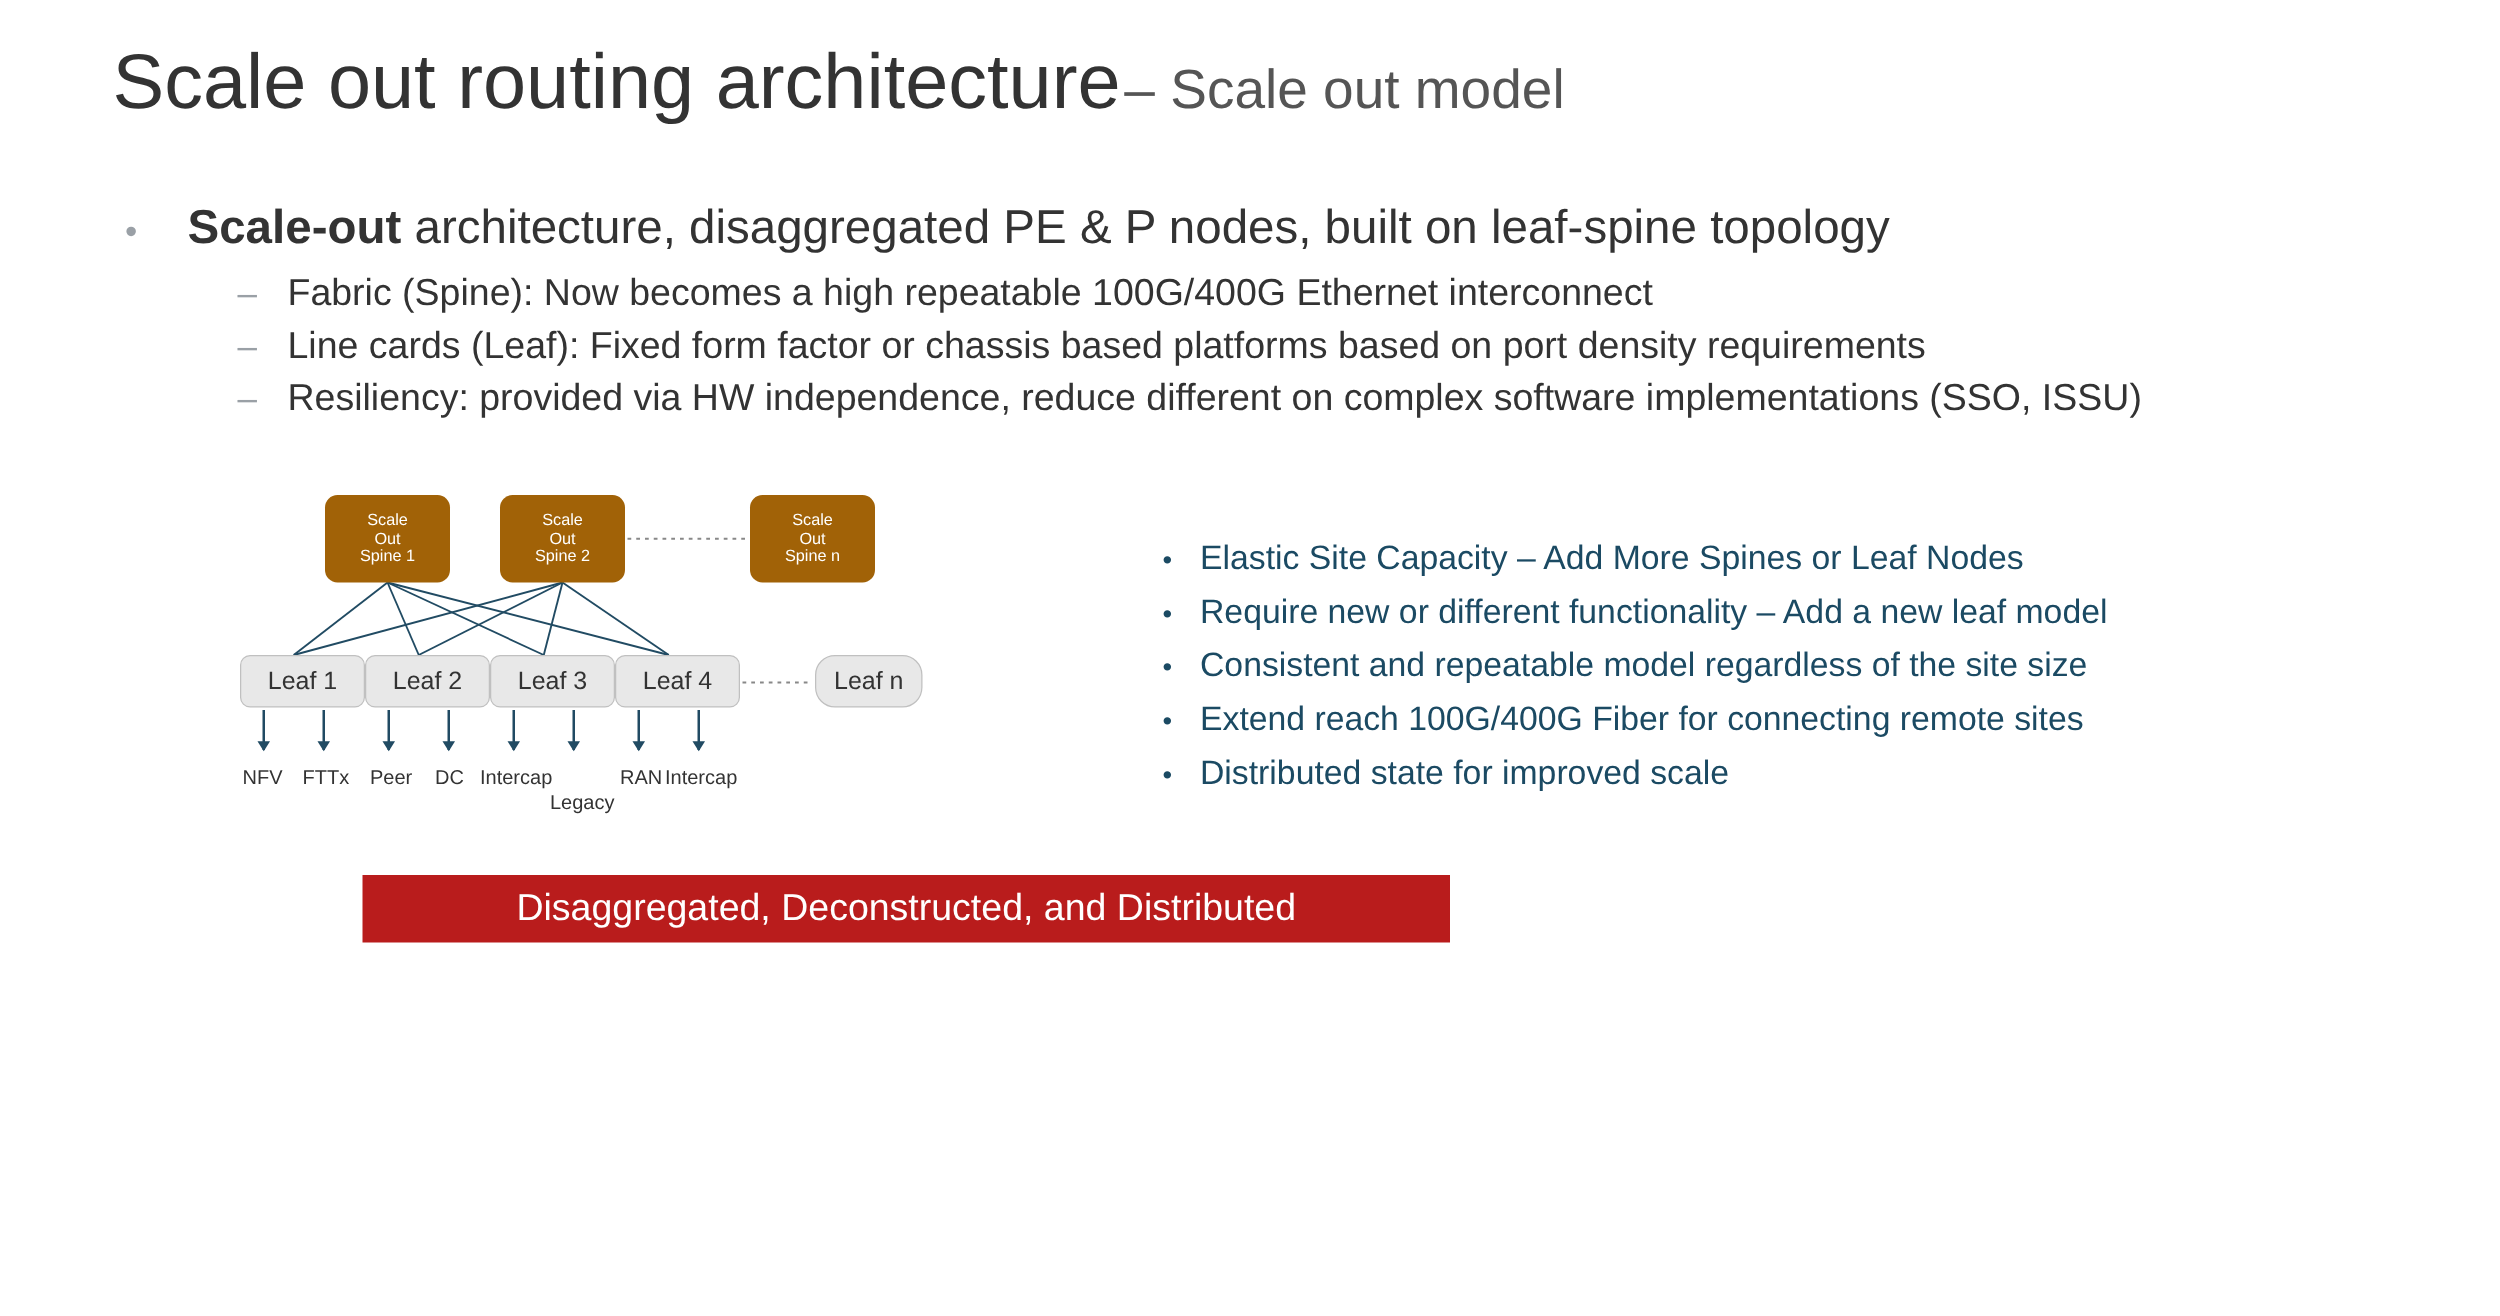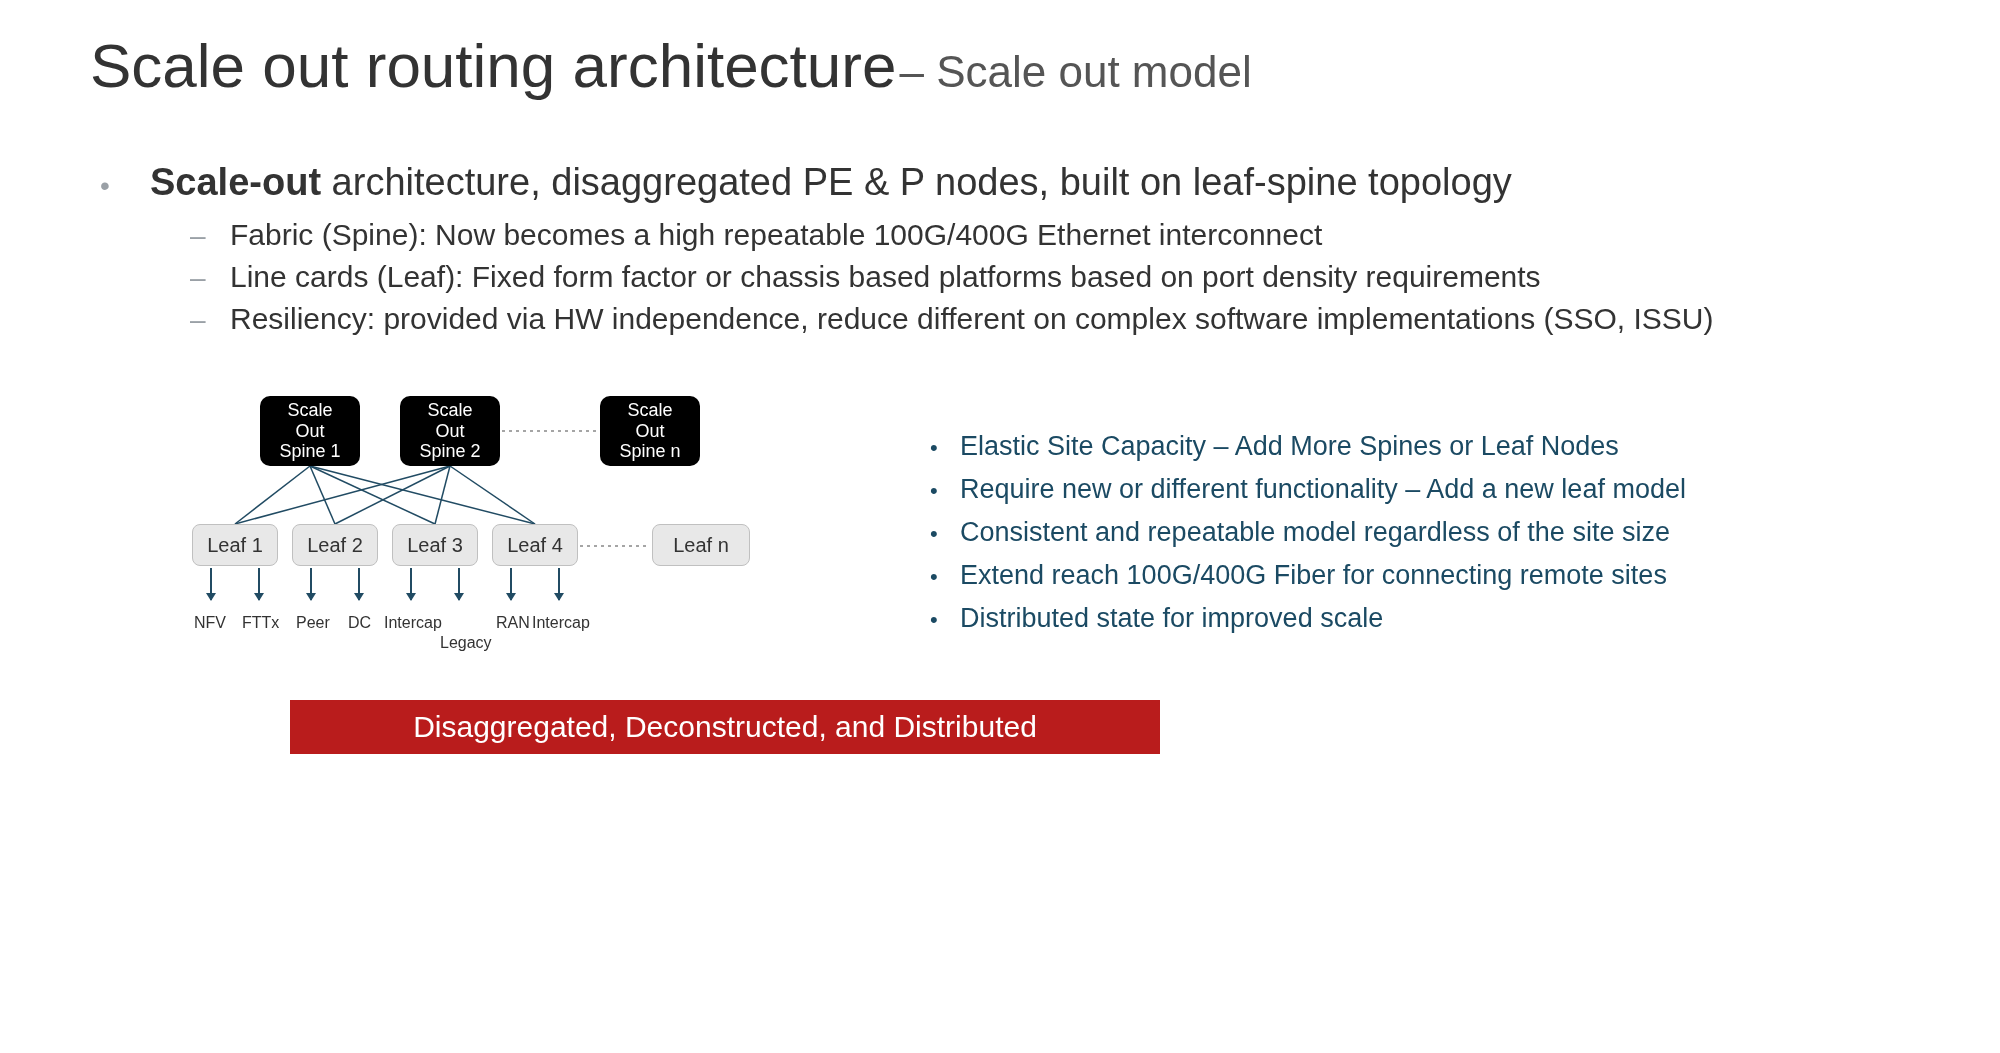--- a/index.html
+++ b/index.html
@@ -70,47 +70,47 @@
   }
   .diagram-wrap {
     position: relative;
     width: 720px;
     height: 280px;
     margin-left: 90px;
     flex-shrink: 0;
   }
   .spine {
     position: absolute;
-    background: #000000;
+    background: #a16207;
     color: #fff;
     border-radius: 10px;
     width: 100px;
     height: 70px;
     display: flex;
     align-items: center;
     justify-content: center;
     text-align: center;
-    font-size: 18px;
+    font-size: 13px;
     line-height: 1.15;
     white-space: pre-line;
   }
   .leaf {
     position: absolute;
     background: #e8e8e8;
     color: #333;
     border: 1px solid #c0c0c0;
     border-radius: 8px;
-    width: 86px;
+    width: 100px;
     height: 42px;
     display: flex;
     align-items: center;
     justify-content: center;
     font-size: 20px;
   }
-  .leaf-n { width: 98px; }
+  .leaf-n { width: 86px; border-radius: 16px; }
   .lbl {
     position: absolute;
     font-size: 16px;
     color: #333;
   }
   .arrow {
     position: absolute;
     width: 2px;
     height: 32px;
     background: #214b63;

